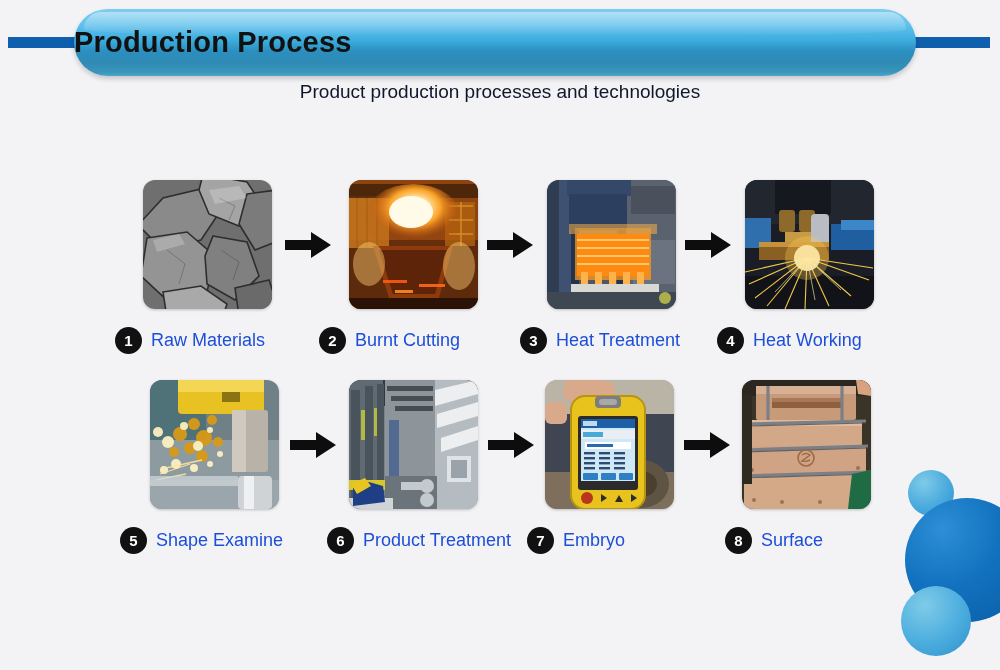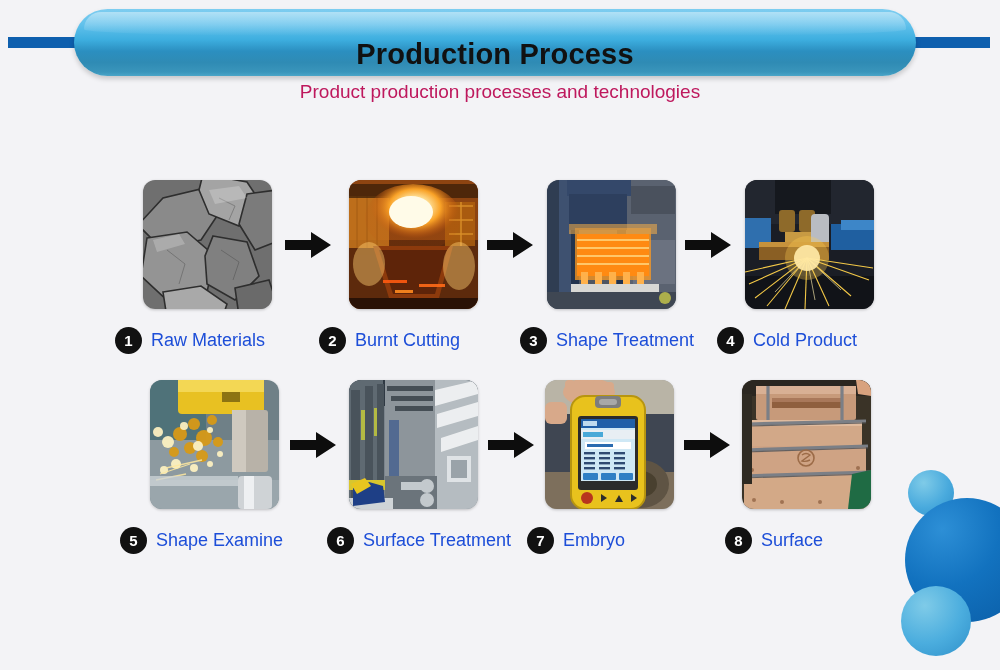--- a/index.html
+++ b/index.html
@@ -57,34 +57,33 @@
     left: 10px; right: 10px; top: 3px;
     height: 24px;
     border-radius: 30px 30px 50% 50%;
     background: linear-gradient(to bottom, rgba(255,255,255,0.42), rgba(255,255,255,0));
     pointer-events: none;
   }
   .banner-title {
     position: absolute;
     left: 0; right: 0; top: 50%;
     transform: translateY(-52%);
-    text-align: center;
+    text-align: left;
     font-size: 29px;
     font-weight: bold;
     color: #111111;
     letter-spacing: 0.2px;
     z-index: 2;
-    margin-top: 12px;
   }
   .subtitle {
     position: absolute;
     left: 0; right: 0; top: 81px;
     text-align: center;
     font-size: 19px;
-    color: #be185d;
+    color: #0f172a;
   }
 
   
   .deco { position: absolute; border-radius: 50%; }
   .deco-small-top {
     left: 908px; top: 470px;
     width: 46px; height: 46px;
     background: radial-gradient(circle at 34% 28%, #7fcbe8 0%, #49aadd 55%, #2e8fc9 100%);
   }
   .deco-big {
@@ -332,21 +331,21 @@
               <rect x="90" y="92" width="7" height="14"></rect>
             </g>
             <rect x="24" y="104" width="88" height="14" fill="#d8d8d4"></rect>
             <rect x="24" y="118" width="88" height="6" fill="#a9a9a5"></rect>
             <rect x="0" y="112" width="129" height="17" fill="#3f4753"></rect>
             <circle cx="118" cy="118" r="6" fill="#c9c94a" opacity="0.8"></circle>
           </svg>
         </div>
         <div class="caption">
           <span class="badge">3</span>
-          <span class="step-label">Shape Treatment</span>
+          <span class="step-label">Heat Treatment</span>
         </div>
       </div>
 
       <div class="arrow r1-a3">
         <svg viewBox="0 0 46 26">
             <path d="M0 8 H26 V0 L46 13 L26 26 V18 H0 Z" fill="#0d0d0d"></path>
           </svg>
       </div>
 
       <div class="step r1-s4">
@@ -383,21 +382,21 @@
               <line x1="62" y1="78" x2="30" y2="112"></line>
               <line x1="62" y1="78" x2="96" y2="110"></line>
               <line x1="62" y1="78" x2="70" y2="120"></line>
             </g>
             <circle cx="62" cy="78" r="13" fill="#fff6cf" opacity="0.92"></circle>
             <circle cx="62" cy="78" r="22" fill="#ffce50" opacity="0.32"></circle>
           </svg>
         </div>
         <div class="caption">
           <span class="badge">4</span>
-          <span class="step-label">Cold Product</span>
+          <span class="step-label">Heat Working</span>
         </div>
       </div>
     </div>
 
     <div class="row">
 
       <div class="step r2-s5">
         <div class="thumb">
           <svg viewBox="0 0 129 129" preserveAspectRatio="none">
             <rect width="129" height="129" fill="#6f8087"></rect>
@@ -490,21 +489,21 @@
             </g>
             <rect x="0" y="100" width="36" height="10" fill="#d8c62e"></rect>
             <rect x="0" y="118" width="44" height="11" fill="#cfd4d7"></rect>
             <path d="M4 108 L20 102 L34 106 L36 122 L4 126 Z" fill="#1e3f86"></path>
             <path d="M2 104 L16 98 L22 106 L8 114 Z" fill="#e8c51f"></path>
             <rect x="40" y="40" width="10" height="56" fill="#2b4f8a" opacity="0.6"></rect>
           </svg>
         </div>
         <div class="caption">
           <span class="badge">6</span>
-          <span class="step-label">Surface Treatment</span>
+          <span class="step-label">Product Treatment</span>
         </div>
       </div>
 
       <div class="arrow r2-a6">
         <svg viewBox="0 0 46 26">
             <path d="M0 8 H26 V0 L46 13 L26 26 V18 H0 Z" fill="#0d0d0d"></path>
           </svg>
       </div>
 
       <div class="step r2-s7">

